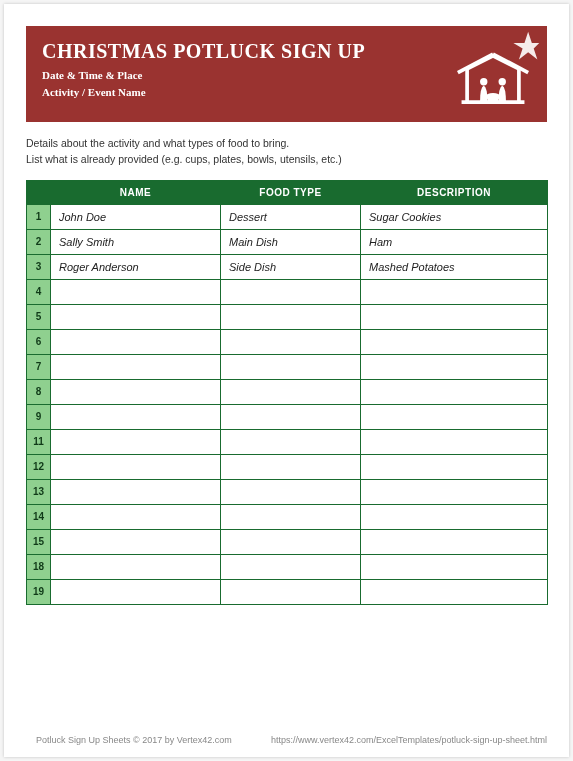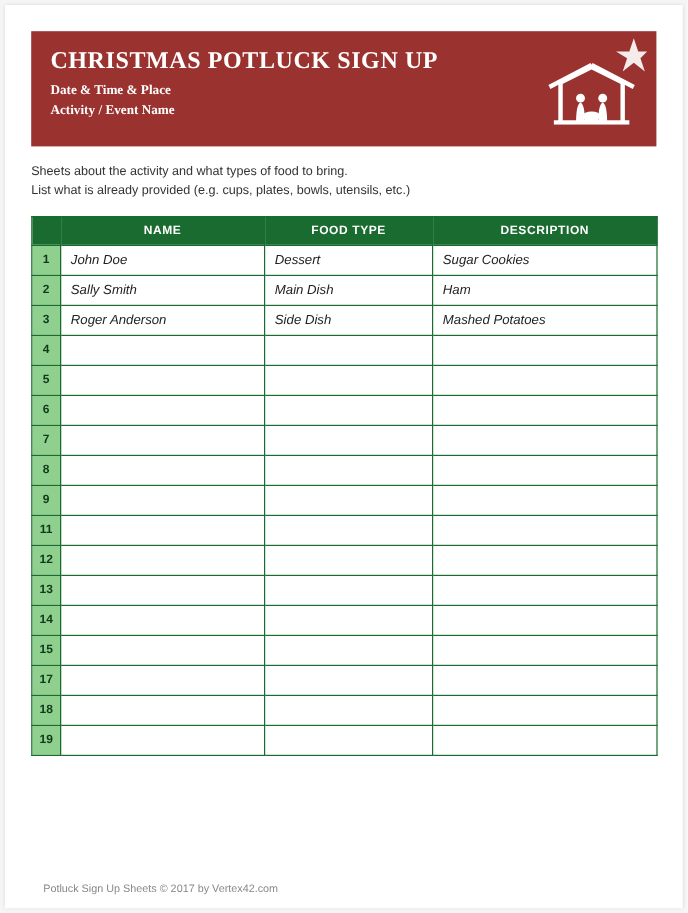--- a/index.html
+++ b/index.html
@@ -130,21 +130,21 @@
       <circle cx="40" cy="56" r="4" fill="#fff"></circle>
       <path d="M 36 78 Q 36 62 40 60 Q 44 62 44 78" fill="#fff"></path>
       <circle cx="60" cy="56" r="4" fill="#fff"></circle>
       <path d="M 56 78 Q 56 62 60 60 Q 64 62 64 78" fill="#fff"></path>
       <ellipse cx="50" cy="72" rx="8" ry="4" fill="#fff"></ellipse>
       <rect x="44" y="72" width="12" height="6" fill="#fff"></rect>
     </svg>
   </div>
 
   <div class="intro">
-    <div>Sheets about the activity and what types of food to bring.</div>
+    <div>Details about the activity and what types of food to bring.</div>
     <div>List what is already provided (e.g. cups, plates, bowls, utensils, etc.)</div>
   </div>
 
 
   <table class="sheet">
     <thead>
       <tr>
         <th class="corner"></th>
         <th class="col-name">NAME</th>
         <th class="col-type">FOOD TYPE</th>
@@ -230,37 +230,32 @@
           <td class="col-type"></td>
           <td class="col-desc"></td>
         </tr>
         <tr>
           <td class="num">15</td>
           <td class="col-name"></td>
           <td class="col-type"></td>
           <td class="col-desc"></td>
         </tr>
         <tr>
-          <td class="num">17</td>
-          <td class="col-name"></td>
-          <td class="col-type"></td>
-          <td class="col-desc"></td>
-        </tr>
-        <tr>
           <td class="num">18</td>
           <td class="col-name"></td>
           <td class="col-type"></td>
           <td class="col-desc"></td>
         </tr>
         <tr>
           <td class="num">19</td>
           <td class="col-name"></td>
           <td class="col-type"></td>
           <td class="col-desc"></td>
         </tr>
       </tbody>
   </table>
 
   <div class="footer">
     <span>Potluck Sign Up Sheets © 2017 by Vertex42.com</span>
+    <span>https://www.vertex42.com/ExcelTemplates/potluck-sign-up-sheet.html</span>
   </div>
 
 </div>
 
 </body></html>

